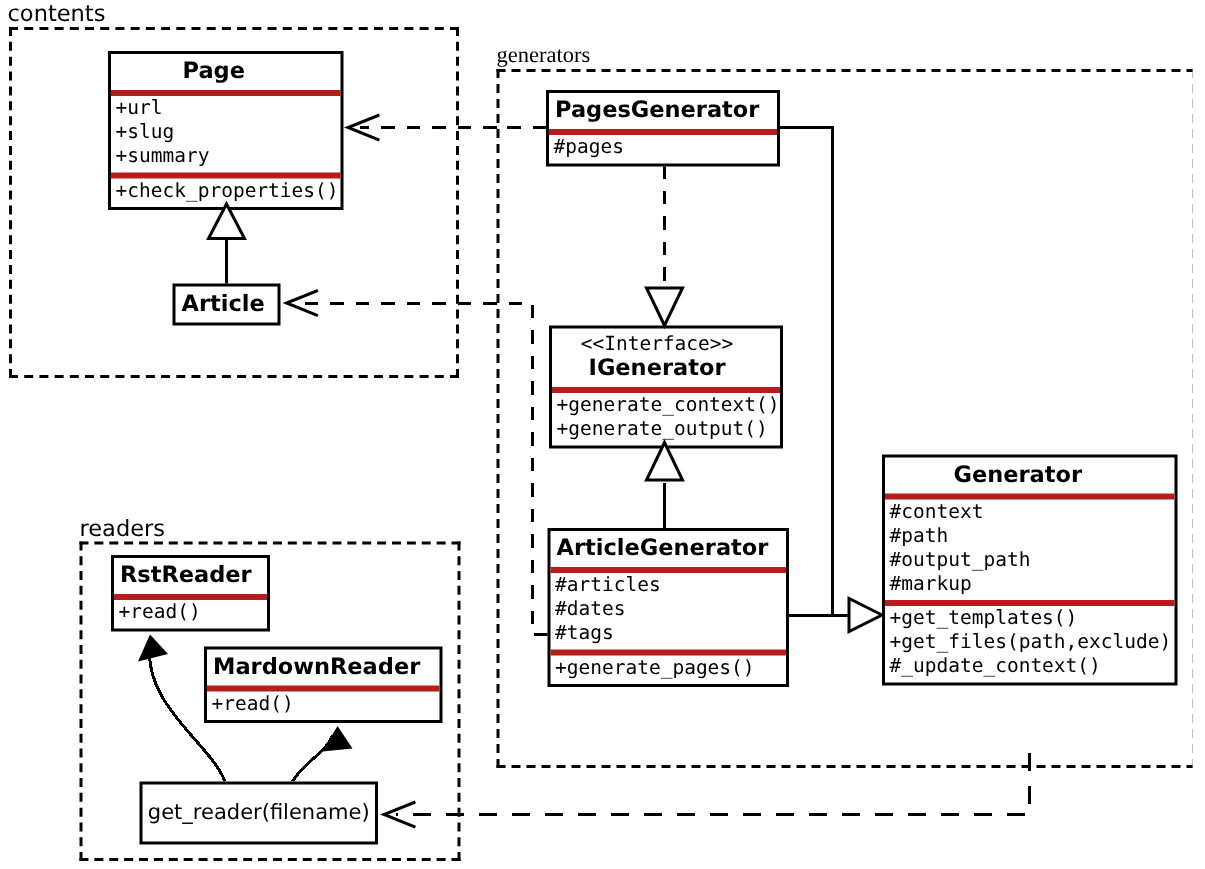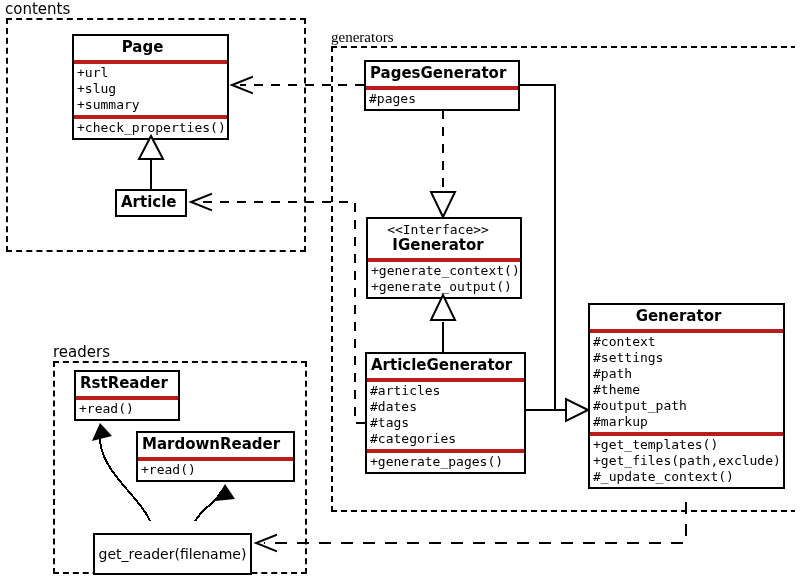--- a/index.html
+++ b/index.html
@@ -70,21 +70,20 @@
     font-family: "DejaVu Sans Mono", monospace;
     font-size: 13px;
     line-height: 16px;
     white-space: nowrap;
     color: #000;
   }
   .cls.plain {
     display: flex;
     align-items: center;
     justify-content: center;
-    margin-top: 12px;
   }
   .cls.plain .fnlabel {
     font-size: 14px;
     color: #000;
     white-space: nowrap;
   }
   
   #wires {
     position: absolute;
     left: 0;
@@ -182,34 +181,31 @@
       <div class="member">+generate_output()</div>
     </div>
   </div>
 
   <div class="cls" style="left:365px; top:352px; width:161px;">
     <div class="sect title">ArticleGenerator</div>
     <div class="sect members">
       <div class="member">#articles</div>
       <div class="member">#dates</div>
       <div class="member">#tags</div>
-      <div class="member">#categories</div>
     </div>
     <div class="sect members">
       <div class="member">+generate_pages()</div>
     </div>
   </div>
 
   <div class="cls" style="left:588px; top:303px; width:197px;">
     <div class="sect title">Generator</div>
     <div class="sect members">
       <div class="member">#context</div>
-      <div class="member">#settings</div>
       <div class="member">#path</div>
-      <div class="member">#theme</div>
       <div class="member">#output_path</div>
       <div class="member">#markup</div>
     </div>
     <div class="sect members">
       <div class="member">+get_templates()</div>
       <div class="member">+get_files(path,exclude)</div>
       <div class="member">#_update_context()</div>
     </div>
   </div>
 

